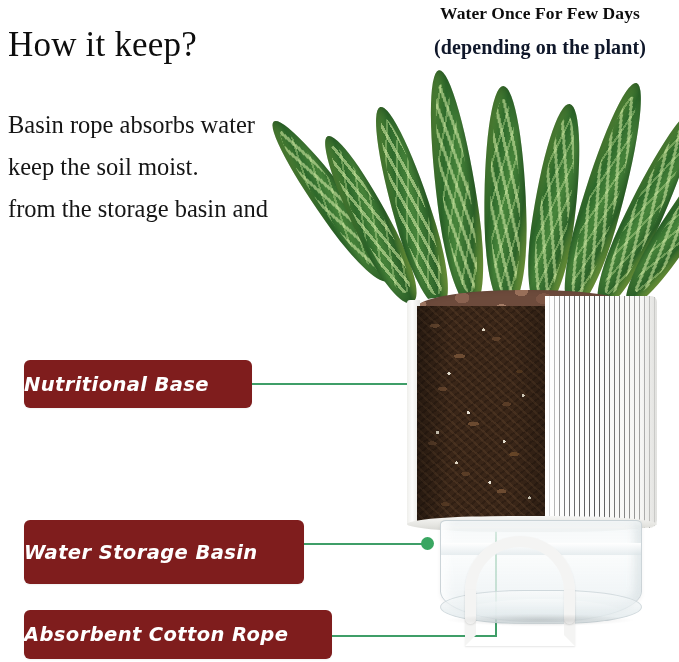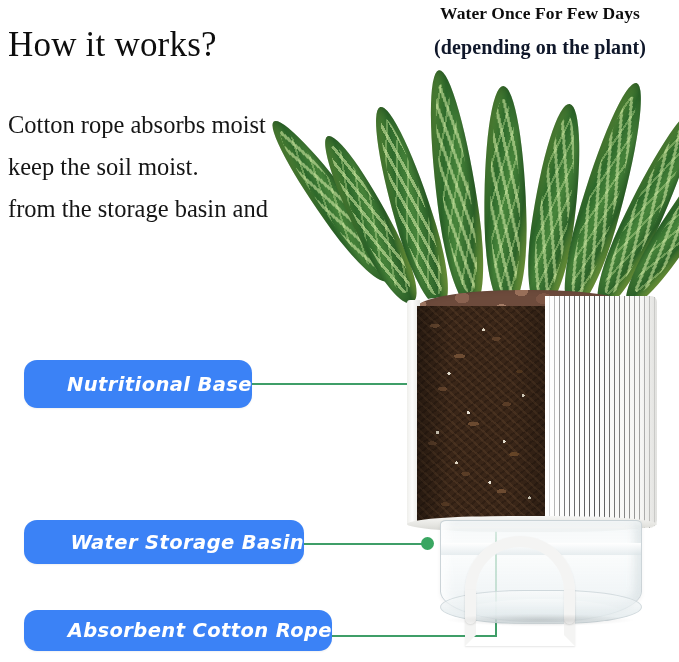--- a/index.html
+++ b/index.html
@@ -13,28 +13,28 @@
   .bodycopy{position:absolute;left:8px;top:104px;width:352px;
             font-size:24.5px;line-height:42px;font-weight:400;color:#151515;}
   .bodycopy .ln{display:block;white-space:nowrap;}
 
   
   .hdr{position:absolute;left:390px;top:0px;width:300px;text-align:center;}
   .hdr .l1{font-size:17.5px;font-weight:700;line-height:26px;letter-spacing:.1px;color:#0d0d0d;white-space:nowrap;}
   .hdr .l2{font-size:20px;font-weight:700;line-height:26px;letter-spacing:.1px;color:#0f172a;margin-top:8px;white-space:nowrap;}
 
   
-  .pill{position:absolute;background:#3b82f6;border-radius:13px;color:#ffffff;
-        display:flex;align-items:center;justify-content:flex-end;
+  .pill{position:absolute;background:#7f1d1d;border-radius:6px;color:#ffffff;
+        display:flex;align-items:center;justify-content:flex-start;
         font-family:"DejaVu Sans","Liberation Sans",sans-serif;
         font-style:italic;font-weight:700;letter-spacing:.4px;
         box-shadow:0 1px 2px rgba(0,0,0,.06);white-space:nowrap;}
   #pill-1{left:24px;top:360px;width:228px;height:48px;font-size:19.5px;}
-  #pill-2{left:24px;top:520px;width:280px;height:44px;font-size:19.5px;}
-  #pill-3{left:24px;top:610px;width:308px;height:41px;font-size:19.5px;}
+  #pill-2{left:24px;top:520px;width:280px;height:64px;font-size:19.5px;}
+  #pill-3{left:24px;top:610px;width:308px;height:49px;font-size:19.5px;}
 
   
   .lead{position:absolute;background:#3f9e68;}
   .lead.h{height:1.6px;}
   .lead.v{width:1.6px;}
   .dot{position:absolute;width:13px;height:13px;border-radius:50%;background:#39a661;}
 
   
   .pot-wrap{position:absolute;left:370px;top:58px;width:300px;height:540px;}
 
@@ -154,24 +154,24 @@
   .rope .foot.r{right:0px;top:54px;}
 
   .shadow{position:absolute;left:52px;top:324px;width:186px;height:12px;
       background:radial-gradient(ellipse at 50% 50%, rgba(0,0,0,.14) 0%, rgba(0,0,0,0) 72%);}
 </style>
 </head>
 <body>
 
 <div class="stage">
 
-  <div class="headline">How it works?</div>
+  <div class="headline">How it keep?</div>
 
   <div class="bodycopy">
-    <span class="ln">Cotton rope absorbs moist</span>
+    <span class="ln">Basin rope absorbs water</span>
     <span class="ln">keep the soil moist.</span>
     <span class="ln">from the storage basin and</span>
   </div>
 
   <div class="hdr">
     <div class="l1">Water Once For Few Days</div>
     <div class="l2">(depending on the plant)</div>
   </div>
 
   <div class="lead h" style="left:252px;top:383px;width:198px;"></div>

